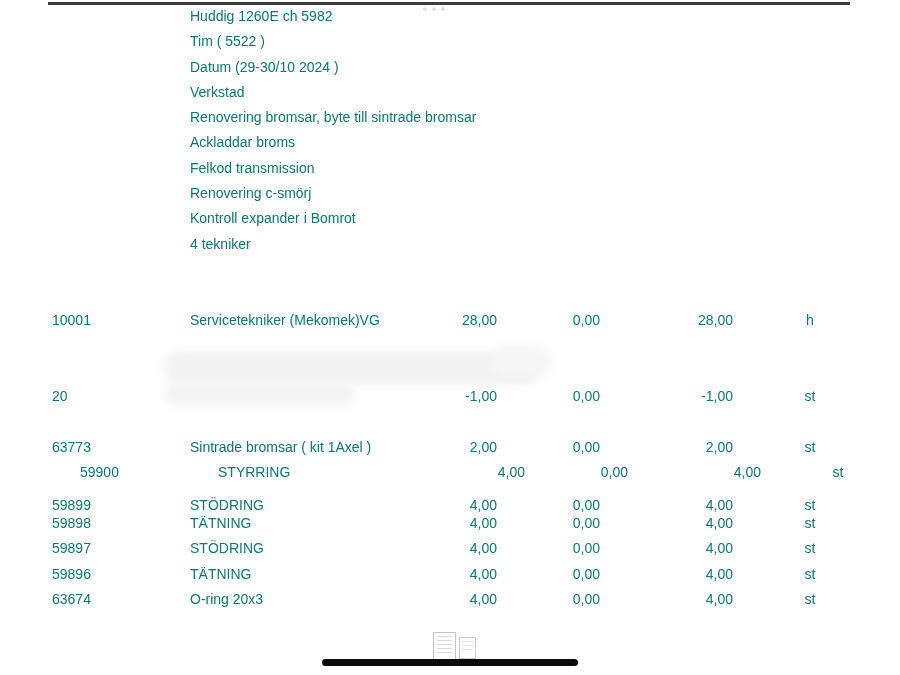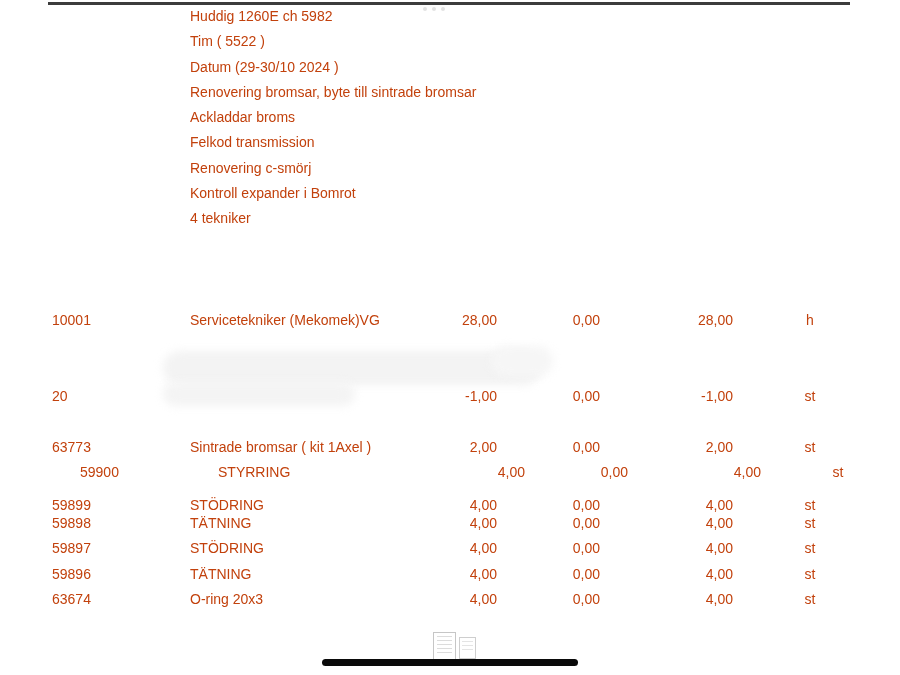--- a/index.html
+++ b/index.html
@@ -1,18 +1,18 @@
 <!DOCTYPE html>
 <html><head>
 <meta charset="utf-8">
 <style>
   html,body { margin:0; padding:0; background:#ffffff; }
   .screen {
     position:relative; width:900px; height:675px; background:#ffffff;
-    font-family:"Liberation Sans","DejaVu Sans",sans-serif; color:#c2410c;
+    font-family:"Liberation Sans","DejaVu Sans",sans-serif; color:#0f766e;
     overflow:hidden;
   }
   .top-line { position:absolute; left:48px; top:2px; width:802px; height:3px; background:#3c3c3c; }
   .dots { position:absolute; left:423px; top:7px; display:flex; gap:5px; }
   .dots i { display:block; width:4px; height:4px; border-radius:50%; background:#e3e3e3; }
 
   .header-lines { position:absolute; left:190px; top:4px; font-size:14px; line-height:25.3px; white-space:nowrap; }
   .header-lines div { height:25.3px; }
 
   .trow { position:absolute; left:0; width:790px; height:25px; font-size:14px; line-height:25px; white-space:nowrap; }
@@ -50,20 +50,21 @@
   <div class="dots">
     <i></i>
     <i></i>
     <i></i>
   </div>
 
   <div class="header-lines">
     <div>Huddig 1260E ch 5982</div>
     <div>Tim ( 5522 )</div>
     <div>Datum (29-30/10 2024 )</div>
+    <div>Verkstad</div>
     <div>Renovering bromsar, byte till sintrade bromsar</div>
     <div>Ackladdar broms</div>
     <div>Felkod transmission</div>
     <div>Renovering c-smörj</div>
     <div>Kontroll expander i Bomrot</div>
     <div>4 tekniker</div>
   </div>
 
   <div class="redaction">
     <div class="b1"></div>

